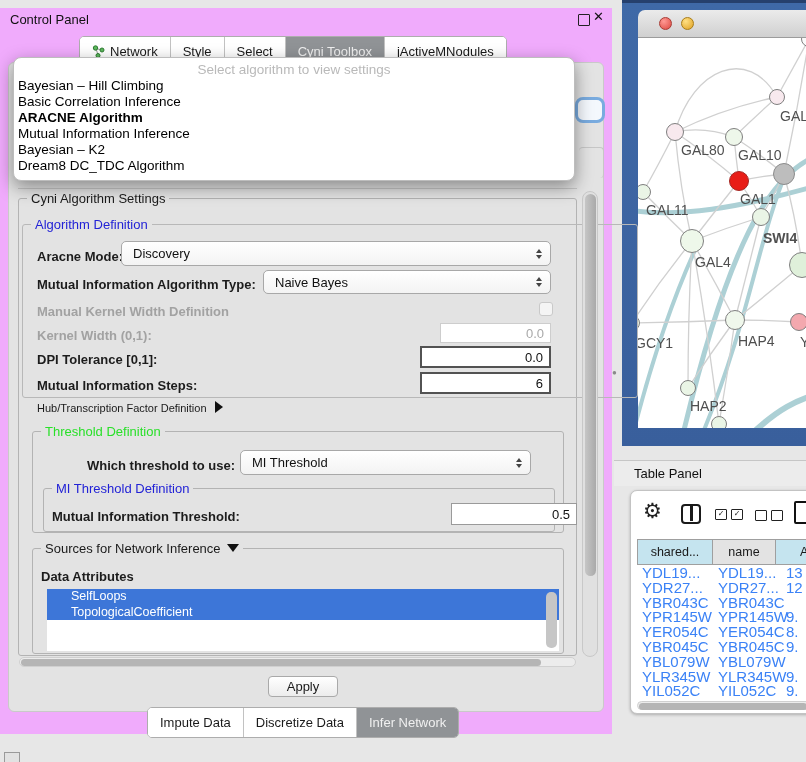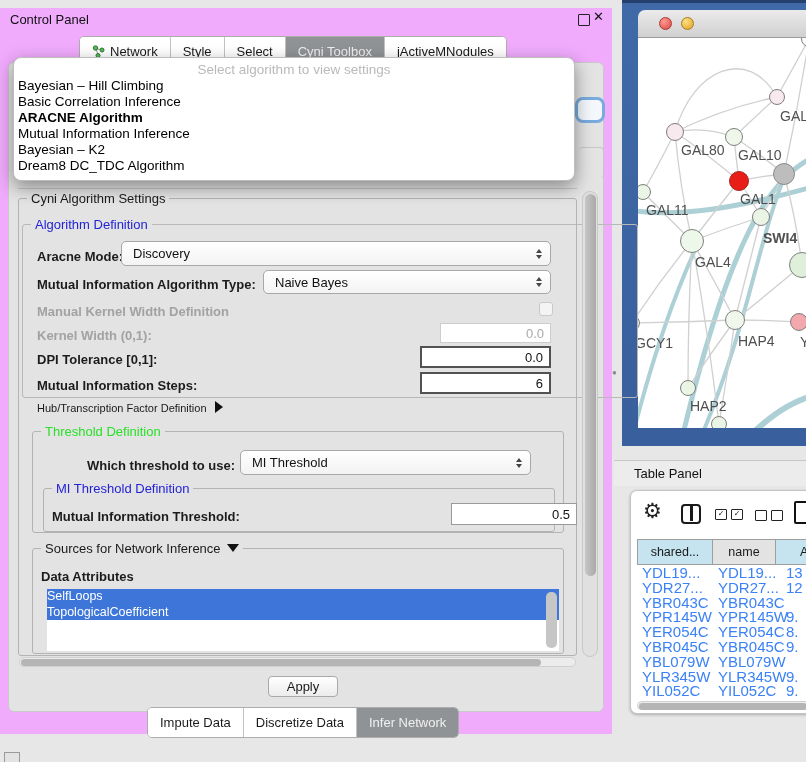--- a/index.html
+++ b/index.html
@@ -31,21 +31,21 @@
   .stepper{position:absolute;right:8px;top:50%;transform:translateY(-50%);display:flex;flex-direction:column;gap:2px}
   .stepper .up{width:0;height:0;border-left:3.5px solid transparent;border-right:3.5px solid transparent;border-bottom:4.5px solid #444}
   .stepper .dn{width:0;height:0;border-left:3.5px solid transparent;border-right:3.5px solid transparent;border-top:4.5px solid #444}
   .field{position:absolute;background:#fff;border:1px solid #b9b9b9;box-sizing:border-box;font-size:13px;display:flex;align-items:center;justify-content:flex-end;padding:0 6px;color:#111}
   .field.strong{border:2px solid #525252}
   .field.dis{color:#a9a9a9;border-color:#cdcdcd}
   .checkbox{position:absolute;width:14px;height:14px;background:#f4f4f4;border:1px solid #c9c9c9;border-radius:3px;box-sizing:border-box}
   .tri-right{display:inline-block;width:0;height:0;border-top:6px solid transparent;border-bottom:6px solid transparent;border-left:8px solid #111;margin-left:8px;vertical-align:-1px}
   .tri-down{display:inline-block;width:0;height:0;border-left:6px solid transparent;border-right:6px solid transparent;border-top:8px solid #111;margin-left:6px;vertical-align:1px}
   .attr-list{position:absolute;background:#fff;overflow:hidden}
-  .attr-item{height:15.5px;line-height:15.5px;padding-left:0;font-size:12.5px;background:#3d76d8;color:#fff;white-space:nowrap}
+  .attr-item{height:15.5px;line-height:15.5px;padding-left:24px;font-size:12.5px;background:#3d76d8;color:#fff;white-space:nowrap}
   .list-vthumb{position:absolute;width:11px;border-radius:5px;background:#c6c6c6}
   .vsb{position:absolute;background:#e0e0e0;border:1px solid #c8c8c8;border-radius:8px;box-sizing:border-box}
   .vsb .vthumb{position:absolute;left:2px;top:2px;width:11px;border-radius:6px;background:linear-gradient(90deg,#c6c6c6,#a9a9a9)}
   .hsb{position:absolute;background:#ececec;border:1px solid #d0d0d0;border-radius:5px;box-sizing:border-box}
   .hsb .hthumb{position:absolute;left:1px;top:1px;height:7px;border-radius:4px;background:#b5b5b5}
   .apply-btn{position:absolute;width:70px;height:21px;background:linear-gradient(#ffffff,#ececec);border:1px solid #a9a9a9;border-radius:4px;font-size:13px;display:flex;align-items:center;justify-content:center;box-sizing:border-box}
   .mini-square{position:absolute;left:4px;top:752px;width:16px;height:12px;border:1.5px solid #9a9a9a;background:#e2e2e2;box-sizing:border-box}
   .splitter-dot{position:absolute;left:612px;top:368px;width:6px;height:9px;color:#8a8a8a;font-size:8px;line-height:9px}
   
   .popup{position:absolute;left:13px;top:57px;width:562px;background:#ffffff;border:1px solid #bdbdbd;border-radius:8px;box-shadow:0 6px 18px rgba(0,0,0,.4);z-index:60;padding:3px 0 6px;box-sizing:border-box}

